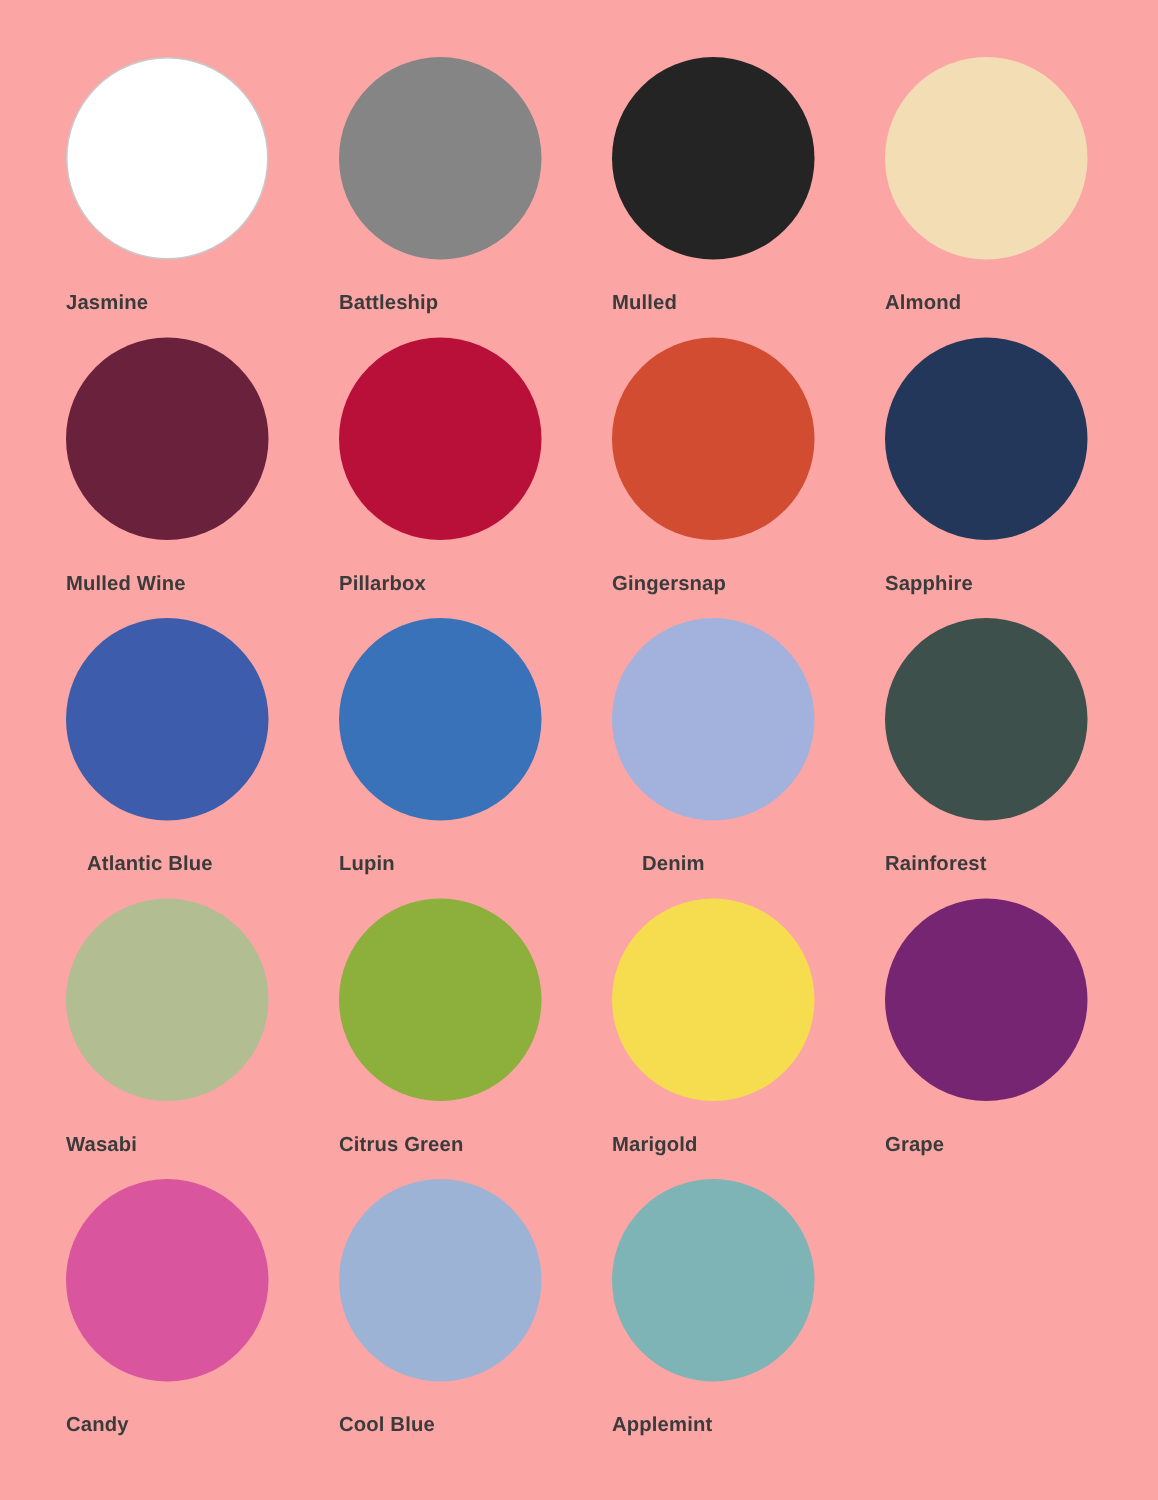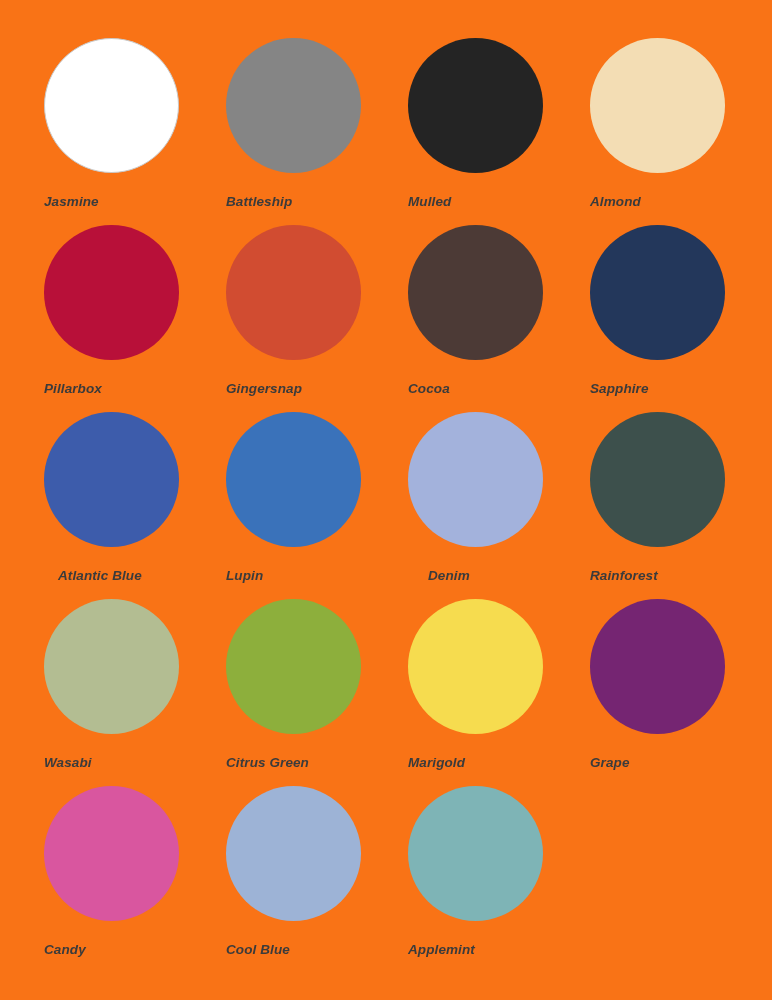--- a/index.html
+++ b/index.html
@@ -54,49 +54,49 @@
     font-weight: bold;
     color: #3b3b3b;
     letter-spacing: 0.1px;
     line-height: 1.2;
     white-space: nowrap;
   }
 </style>
 </head>
 <body>
 
-<div class="palette-sheet" style="background: #f97316; font-style: italic;">
+<div class="palette-sheet" style="background: #fca5a5;">
   <div class="swatch-grid">
       <div class="swatch-cell">
         <div class="swatch-disc has-outline" style="background: rgb(255, 255, 255); border-color: rgb(201, 201, 201);"></div>
         <div class="swatch-label" style="color: rgb(59, 59, 59);">Jasmine</div>
       </div>
       <div class="swatch-cell">
         <div class="swatch-disc" style="background: rgb(133, 133, 133);"></div>
         <div class="swatch-label" style="color: rgb(59, 59, 59);">Battleship</div>
       </div>
       <div class="swatch-cell">
         <div class="swatch-disc" style="background: rgb(36, 36, 36);"></div>
         <div class="swatch-label" style="color: rgb(59, 59, 59);">Mulled</div>
       </div>
       <div class="swatch-cell">
         <div class="swatch-disc" style="background: rgb(243, 221, 180);"></div>
         <div class="swatch-label" style="color: rgb(59, 59, 59);">Almond</div>
       </div>
       <div class="swatch-cell">
+        <div class="swatch-disc" style="background: rgb(105, 33, 60);"></div>
+        <div class="swatch-label" style="color: rgb(59, 59, 59);">Mulled Wine</div>
+      </div>
+      <div class="swatch-cell">
         <div class="swatch-disc" style="background: rgb(184, 16, 57);"></div>
         <div class="swatch-label" style="color: rgb(59, 59, 59);">Pillarbox</div>
       </div>
       <div class="swatch-cell">
         <div class="swatch-disc" style="background: rgb(209, 76, 49);"></div>
         <div class="swatch-label" style="color: rgb(59, 59, 59);">Gingersnap</div>
-      </div>
-      <div class="swatch-cell">
-        <div class="swatch-disc" style="background: rgb(76, 58, 54);"></div>
-        <div class="swatch-label" style="color: rgb(59, 59, 59);">Cocoa</div>
       </div>
       <div class="swatch-cell">
         <div class="swatch-disc" style="background: rgb(35, 55, 91);"></div>
         <div class="swatch-label" style="color: rgb(59, 59, 59);">Sapphire</div>
       </div>
       <div class="swatch-cell">
         <div class="swatch-disc" style="background: rgb(61, 92, 171);"></div>
         <div class="swatch-label" style="color: rgb(59, 59, 59); margin-left: 14px;">Atlantic Blue</div>
       </div>
       <div class="swatch-cell">

